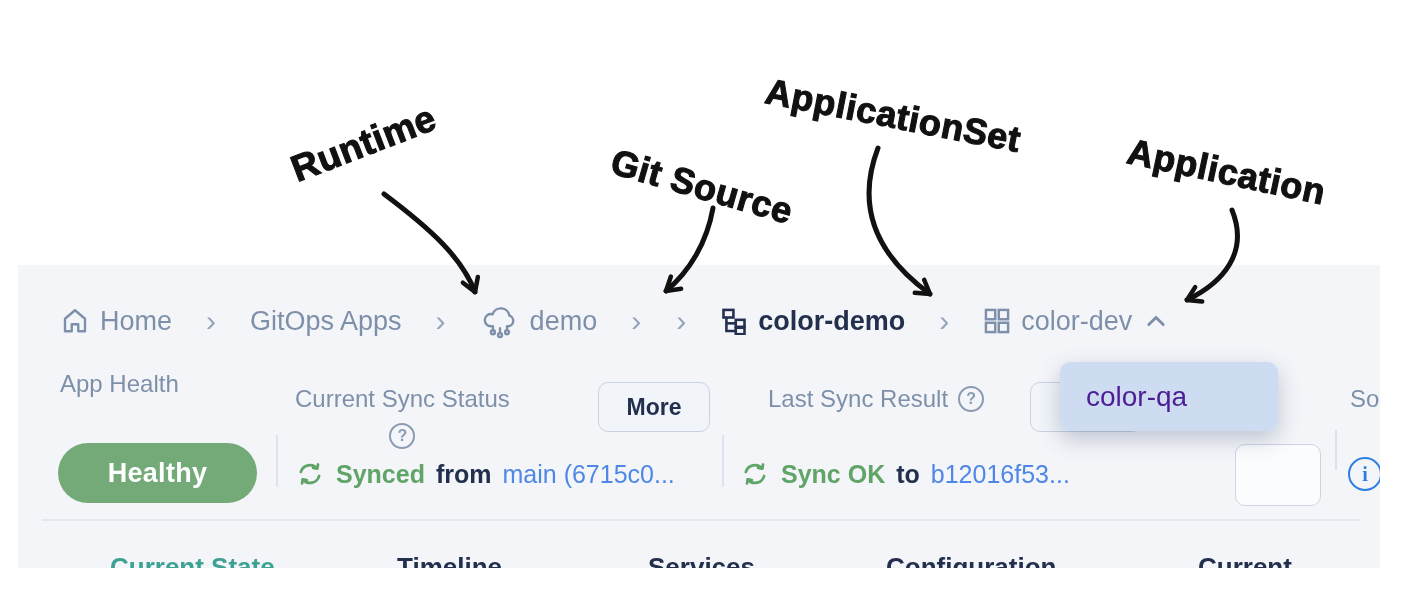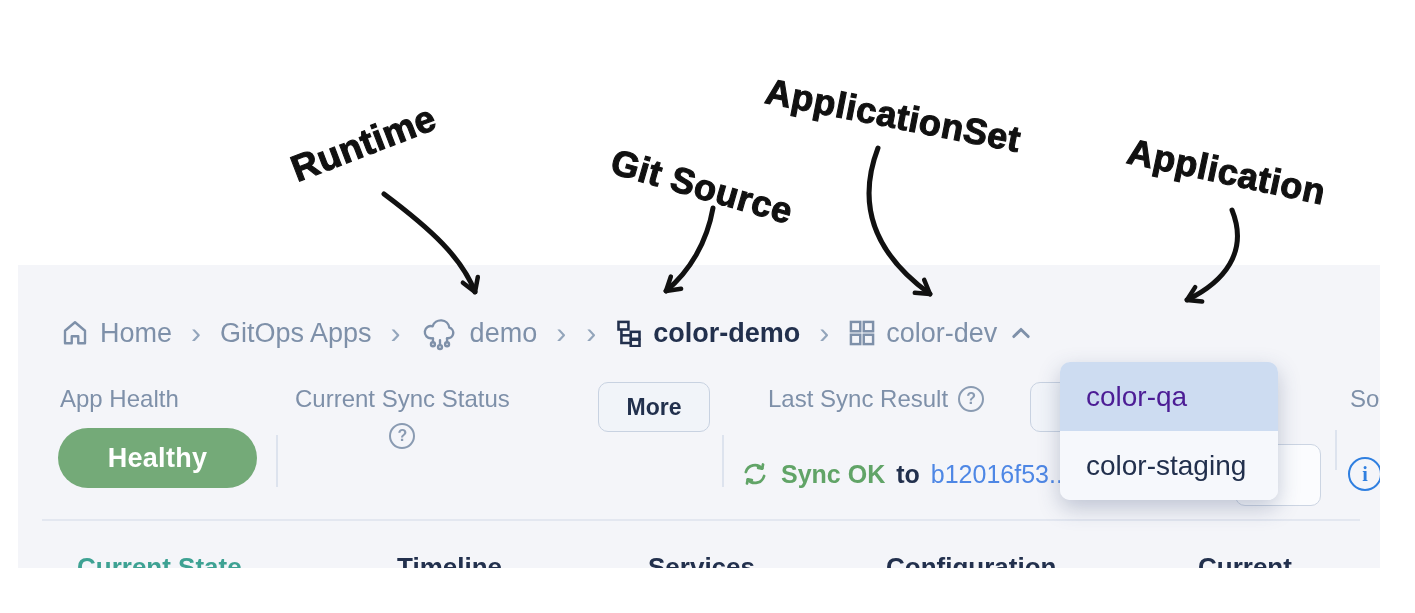--- a/index.html
+++ b/index.html
@@ -24,22 +24,22 @@
   .arrow-layer { position:absolute; left:0; top:0; z-index:20; pointer-events:none; }
 
   
   .panel {
     position:absolute; left:18px; top:265px; width:1362px; height:303px;
     background:#f4f5f9; overflow:hidden; z-index:10;
   }
 
   
   .breadcrumb {
-    position:absolute; left:42px; top:44px; height:48px;
-    display:flex; align-items:center; gap:18px;
+    position:absolute; left:42px; top:32px; height:48px;
+    display:flex; align-items:center; gap:33px;
     font-size:27px; color:#7e90a9; white-space:nowrap;
   }
   .crumb { display:flex; align-items:center; gap:10px; cursor:pointer; }
   .crumb .ic { display:flex; align-items:center; }
   .crumb-sep { font-size:30px; color:#93a5bb; line-height:1; padding:0 1px; }
   .crumb-active { color:#22304d; font-weight:bold; }
   .caret-up { display:flex; align-items:center; margin-left:2px; cursor:pointer; }
 
   
   .col-label {
@@ -53,21 +53,21 @@
   }
   .more-btn {
     position:absolute; width:112px; height:50px; border-radius:10px;
     background:#f1f4f9; border:1.5px solid #c8d2e1;
     display:flex; align-items:center; justify-content:center;
     font-size:23px; font-weight:bold; color:#22304d; cursor:pointer;
   }
   .v-divider { position:absolute; width:2px; background:#dde3ee; }
 
   .health-badge {
-    position:absolute; left:40px; top:163px; width:199px; height:60px;
+    position:absolute; left:40px; top:178px; width:199px; height:60px;
     background:#74aa78; border-radius:30px;
     display:flex; align-items:center; justify-content:center;
     color:#ffffff; font-size:27px; font-weight:bold; letter-spacing:0.3px;
   }
   .sync-row {
     position:absolute; display:flex; align-items:center; gap:11px;
     font-size:25px; white-space:nowrap;
   }
   .sync-state { color:#61a467; font-weight:bold; }
   .sync-prep  { color:#22304d; font-weight:bold; }
@@ -189,30 +189,43 @@
         </span>
         <span>color-dev</span>
         <span class="caret-up">
           <svg width="24" height="18" viewBox="0 0 20 14" fill="none" stroke="#7e90a9" stroke-width="2.4" stroke-linecap="round" stroke-linejoin="round">
             <polyline points="4,10 10,4 16,10"></polyline>
           </svg>
         </span>
       </div>
     </div>
 
-    <div class="col-label" style="left:42px; top:120px;">App Health</div>
+    <div class="col-label" style="left:42px; top:105px;">App Health</div>
     <div class="health-badge">Healthy</div>
 
     <div class="v-divider" style="left:258px; top:170px; height:52px;"></div>
 
     <div class="col-label" style="left:277px; top:120px;flex-direction:column;">
       <span>Current Sync Status</span>
       <span class="help-badge">?</span>
     </div>
     <div class="more-btn" style="left:580px; top:117px;">More</div>
+    <div class="sync-row" style="left:277px; top:190px; height:38px;">
+      <span style="display:flex;">
+        <svg width="30" height="30" viewBox="0 0 24 24" fill="none" stroke="#61a467" stroke-width="2.2" stroke-linecap="round" stroke-linejoin="round">
+          <path d="M19.3 13.6 A7.5 7.5 0 0 1 6.3 16.4"></path>
+          <path d="M4.7 10.4 A7.5 7.5 0 0 1 17.7 7.6"></path>
+          <polyline points="18.4,4.4 17.8,7.7 14.5,7.1"></polyline>
+          <polyline points="5.6,19.6 6.2,16.3 9.5,16.9"></polyline>
+        </svg>
+      </span>
+      <span class="sync-state">Synced</span>
+      <span class="sync-prep">from</span>
+      <span class="sync-rev">main (6715c0...</span>
+    </div>
 
     <div class="v-divider" style="left:704px; top:170px; height:52px;"></div>
 
     <div class="col-label" style="left:730px; top:120px;margin-left:20px;">
       <span>Last Sync Result</span>
       <span class="help-badge">?</span>
     </div>
     <div class="more-btn" style="left:1012px; top:117px; z-index:5;">More</div>
     <div class="sync-row" style="left:722px; top:190px; height:38px;">
       <span style="display:flex;">
@@ -230,24 +243,23 @@
 
     <div class="hidden-btn-fragment"></div>
 
     <div class="v-divider" style="left:1317px; top:165px; height:40px;"></div>
 
     <div class="col-label" style="left:1332px; top:120px;">Source</div>
     <div class="info-badge">i</div>
 
     <div class="app-dropdown">
       <div class="dd-item selected">color-qa</div>
-      <div class="dd-item plain">color-staging</div>
     </div>
 
     <div class="h-divider"></div>
 
-    <div class="tab active" style="left:59px;">Current State</div>
+    <div class="tab active" style="left:92px;">Current State</div>
     <div class="tab" style="left:379px;">Timeline</div>
     <div class="tab" style="left:630px;">Services</div>
     <div class="tab" style="left:868px;">Configuration</div>
     <div class="tab" style="left:1180px;">Current</div>
   </div>
 </div>
 
 </body></html>

